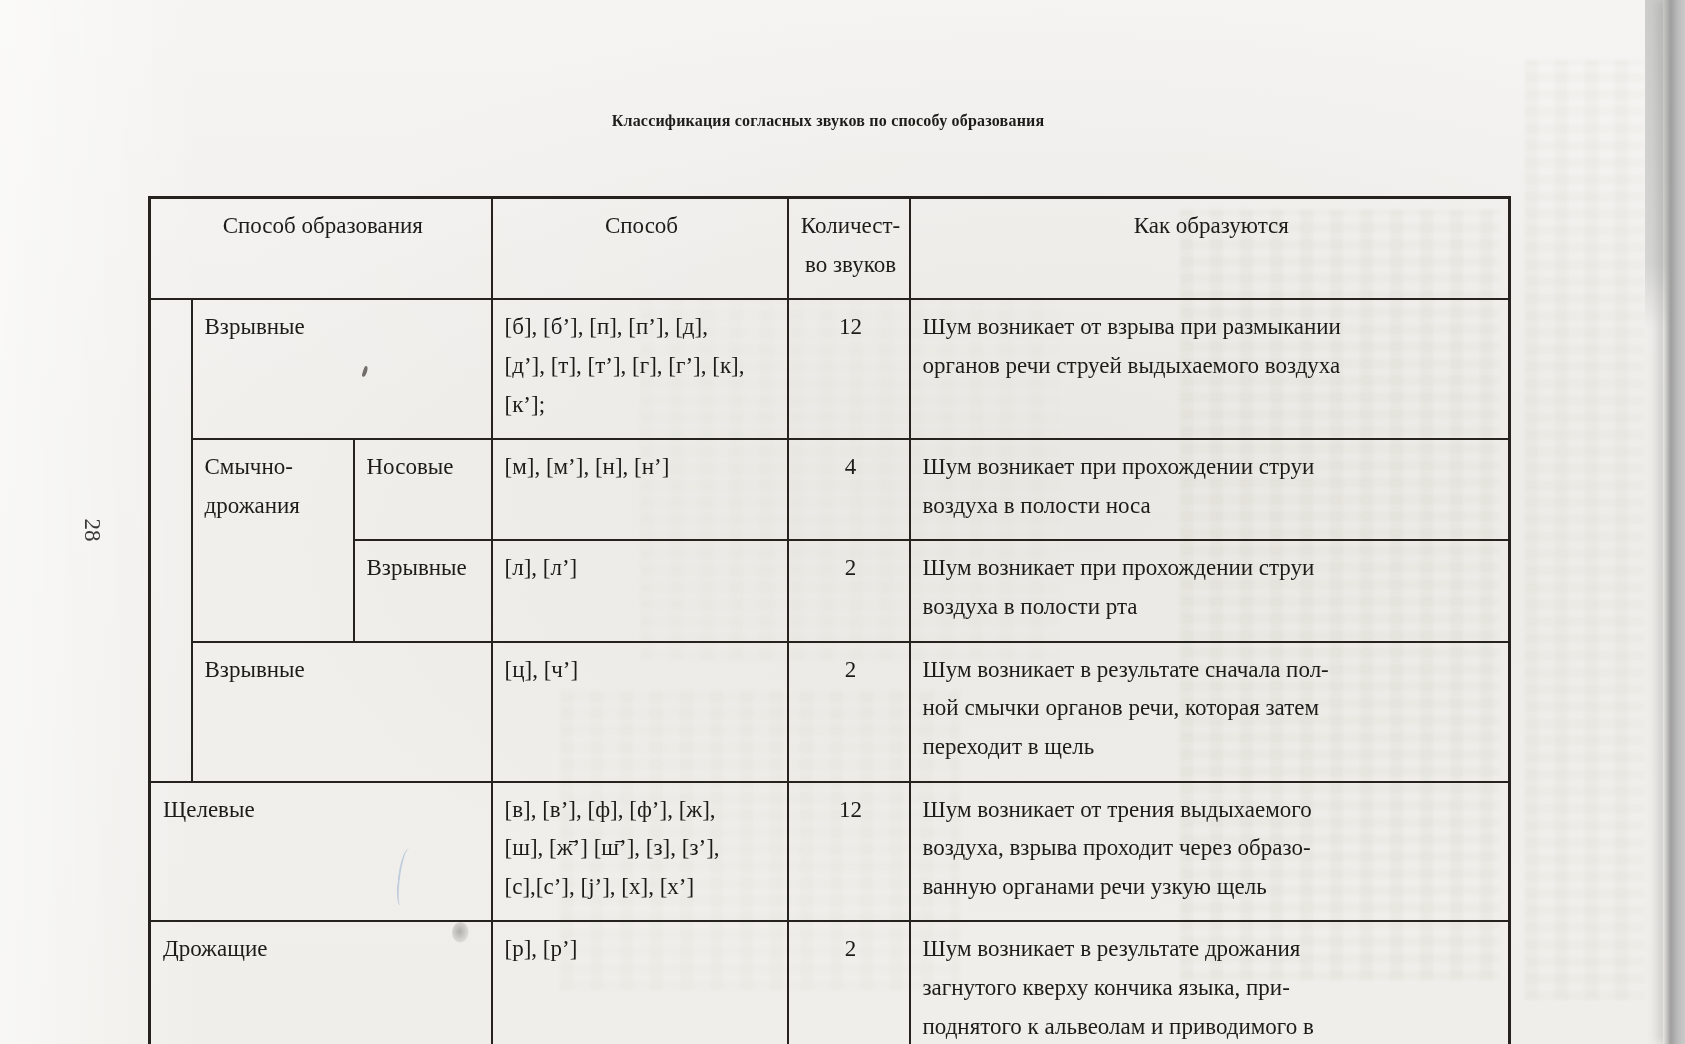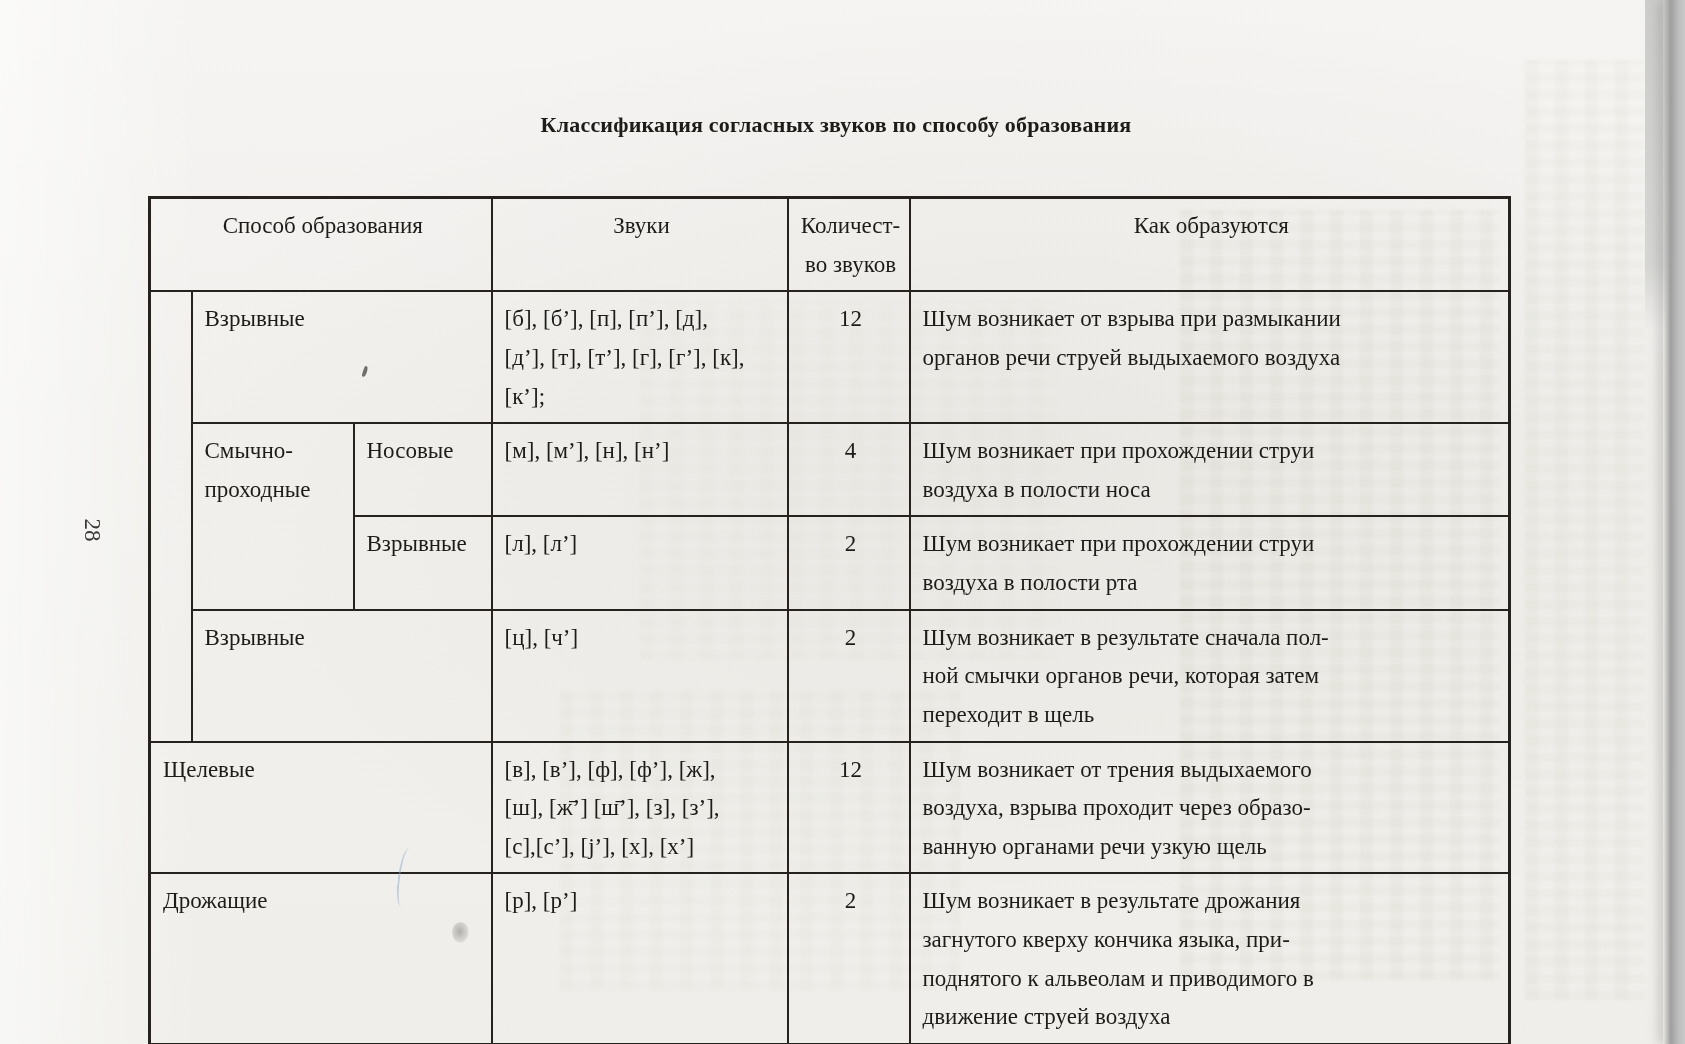--- a/index.html
+++ b/index.html
@@ -58,26 +58,26 @@
     filter: blur(1.5px);
     opacity: 0.55;
   }
   .ghost-1 { left: 1180px; top: 210px; width: 320px; height: 770px; }
   .ghost-2 { left: 1525px; top: 60px;  width: 120px; height: 940px; opacity: 0.45; }
   .ghost-3 { left: 560px;  top: 690px; width: 400px; height: 300px; opacity: 0.30; }
   .ghost-4 { left: 640px;  top: 300px; width: 420px; height: 360px; opacity: 0.22; }
 
   .title {
     position: absolute;
-    left: 156px;
+    left: 148px;
     top: 112px;
     width: 1360px;
     margin: 0;
     text-align: center;
-    font-size: 22px;
+    font-size: 16px;
     font-weight: bold;
     letter-spacing: 0.2px;
   }
 
   .page-number {
     position: absolute;
     left: 62px;
     top: 500px;
     width: 60px;
     height: 60px;
@@ -95,21 +95,21 @@
     top: 196px;
     width: 1360px;
     border-collapse: collapse;
     table-layout: fixed;
     font-size: 23px;
   }
   table.cls td, table.cls th {
     border: 2px solid #26231e;
     vertical-align: top;
     line-height: 1.68;
-    padding: 8px 8px 6px 12px;
+    padding: 8px 8px 14px 12px;
     font-weight: normal;
     overflow: hidden;
   }
   table.cls { border: 3px solid #26231e; }
   th.hdr {
     vertical-align: middle;
     text-align: center;
     padding: 4px 6px;
   }
   .pre { white-space: pre-line; }
@@ -178,40 +178,40 @@
       <col style="width:42px">
       <col style="width:162px">
       <col style="width:138px">
       <col style="width:296px">
       <col style="width:122px">
       <col style="width:600px">
     </colgroup>
     <tbody>
       <tr style="height:86px">
         <th class="hdr" colspan="3">Способ образования</th>
-        <th class="hdr">Звуки</th>
+        <th class="hdr">Способ</th>
         <th class="hdr pre">Количест-
 во звуков</th>
         <th class="hdr">Как образуются</th>
       </tr>
       <tr style="height:123px">
         <td class="vcell" rowspan="4">
           
         </td>
         <td colspan="2">Взрывные</td>
         <td class="pre">[б], [б’], [п], [п’], [д],
 [д’], [т], [т’], [г], [г’], [к],
 [к’];</td>
         <td class="count">12</td>
         <td class="pre">Шум возникает от взрыва при размыкании
 органов речи струей выдыхаемого воздуха</td>
       </tr>
       <tr style="height:92px">
         <td class="pre" rowspan="2">Смычно-
-проходные</td>
+дрожания</td>
         <td>Носовые</td>
         <td class="pre">[м], [м’], [н], [н’]</td>
         <td class="count">4</td>
         <td class="pre">Шум возникает при прохождении струи
 воздуха в полости носа</td>
       </tr>
       <tr style="height:86px">
         <td>Взрывные</td>
         <td class="pre">[л], [л’]</td>
         <td class="count">2</td>

